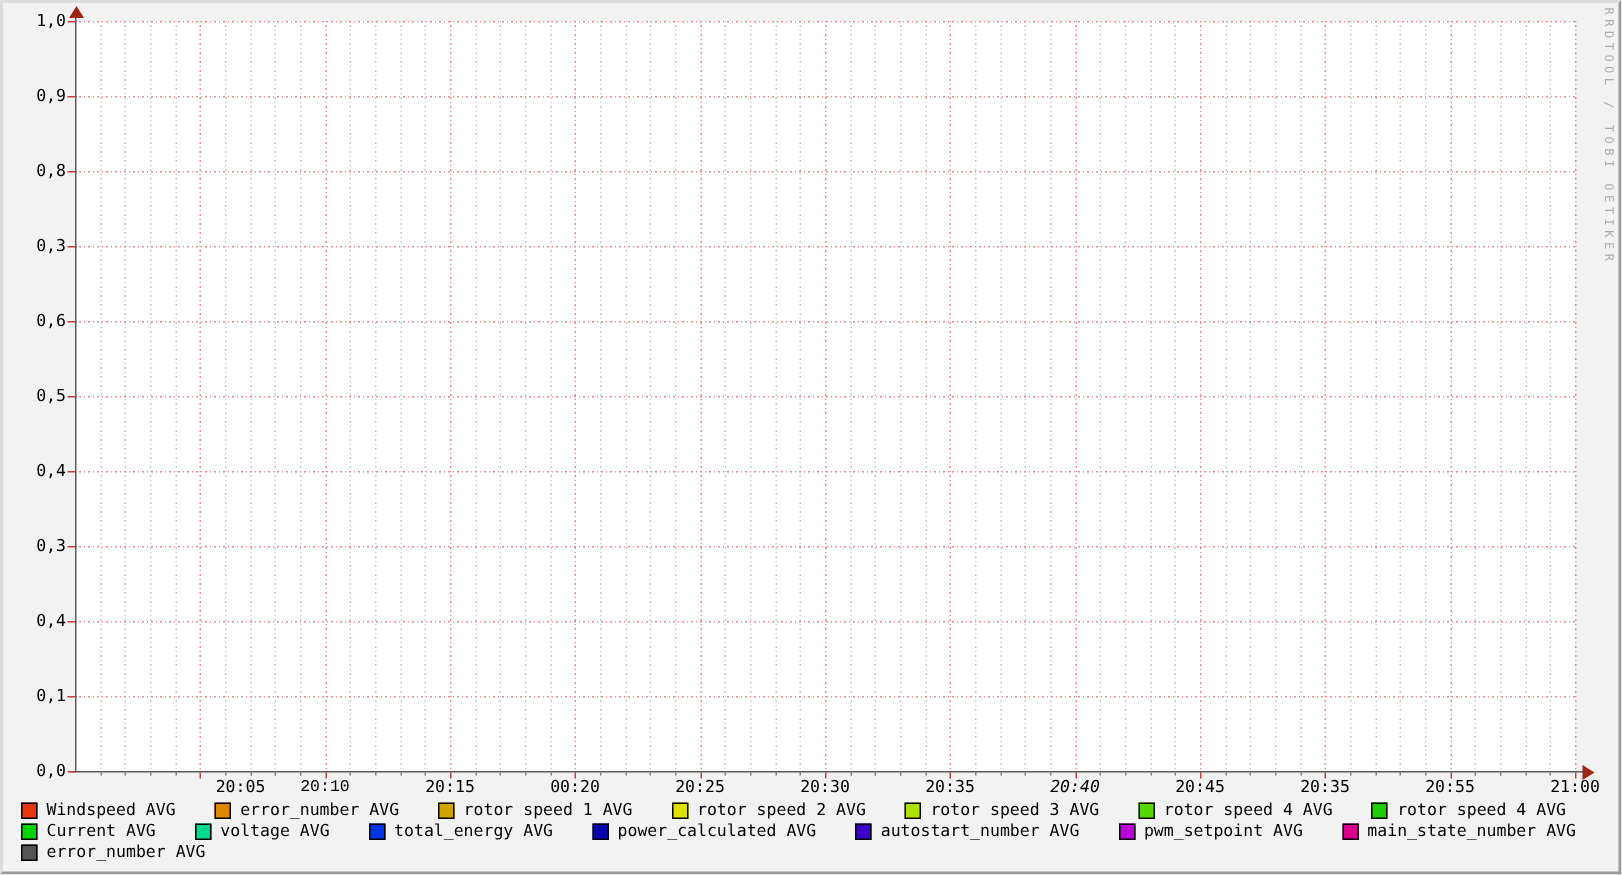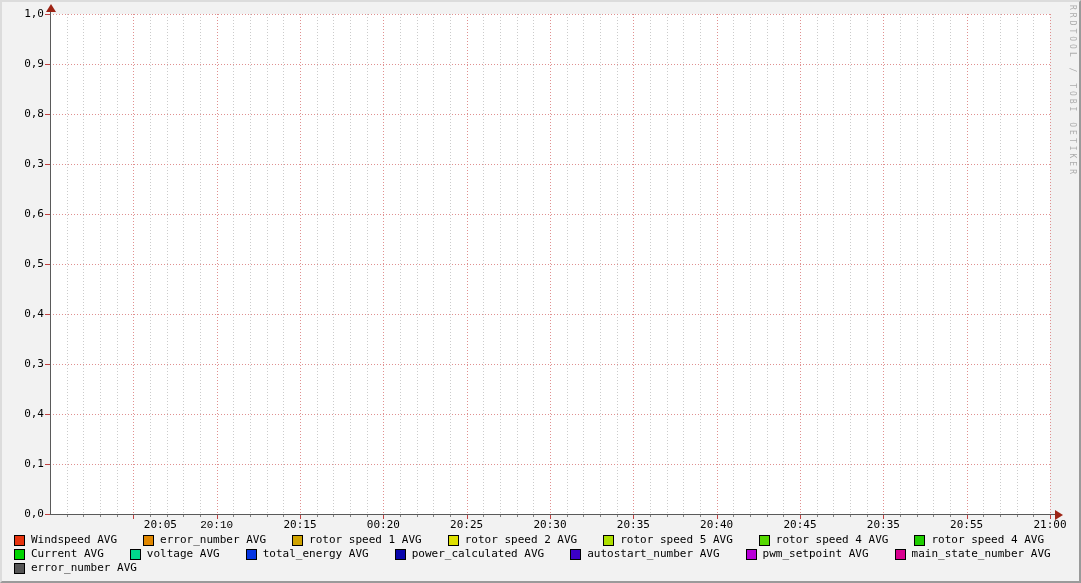--- a/index.html
+++ b/index.html
@@ -140,21 +140,21 @@
       <div class="ylab" style="top: 505px;">0,0</div>
     </div>
   <div id="xlabels">
       <div class="xlab" style="left: 131.333px; margin-left: 27px;">20:05</div>
       <div class="xlab" style="left: 214.667px; font-family: Liberation Mono, monospace;">20:10</div>
       <div class="xlab" style="left: 298px;">20:15</div>
       <div class="xlab" style="left: 381.333px;">00:20</div>
       <div class="xlab" style="left: 464.667px;">20:25</div>
       <div class="xlab" style="left: 548px;">20:30</div>
       <div class="xlab" style="left: 631.333px;">20:35</div>
-      <div class="xlab" style="left: 714.667px;">20:40</div>
+      <div class="xlab" style="left: 714.667px; font-style: italic;">20:40</div>
       <div class="xlab" style="left: 798px;">20:45</div>
       <div class="xlab" style="left: 881.333px;">20:35</div>
       <div class="xlab" style="left: 964.667px;">20:55</div>
       <div class="xlab" style="left: 1048px;">21:00</div>
     </div>
   <div id="ticks">
       <div class="tick ymaj" style="top: 12px;"></div>
       <div class="tick ymaj" style="top: 62px;"></div>
       <div class="tick ymaj" style="top: 112px;"></div>
       <div class="tick ymaj" style="top: 162px;"></div>
@@ -239,21 +239,21 @@
         <span class="legend-item">
           <span class="swatch" style="background: rgb(208, 163, 0);"></span>
           <span>rotor speed 1 AVG</span>
         </span>
         <span class="legend-item">
           <span class="swatch" style="background: rgb(222, 224, 0);"></span>
           <span>rotor speed 2 AVG</span>
         </span>
         <span class="legend-item">
           <span class="swatch" style="background: rgb(174, 224, 0);"></span>
-          <span>rotor speed 5 AVG</span>
+          <span>rotor speed 3 AVG</span>
         </span>
         <span class="legend-item">
           <span class="swatch" style="background: rgb(85, 216, 0);"></span>
           <span>rotor speed 4 AVG</span>
         </span>
         <span class="legend-item">
           <span class="swatch" style="background: rgb(31, 206, 0);"></span>
           <span>rotor speed 4 AVG</span>
         </span>
       </div>

